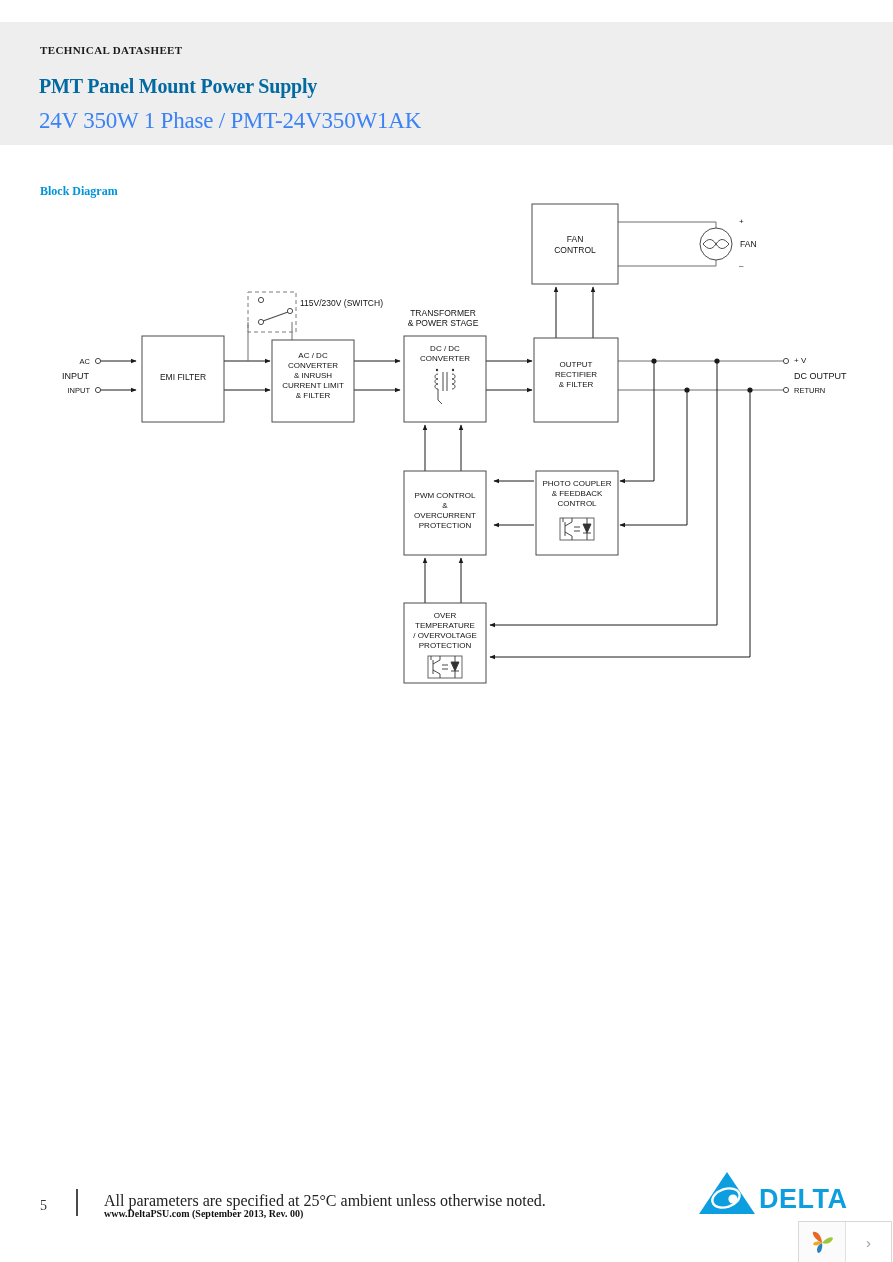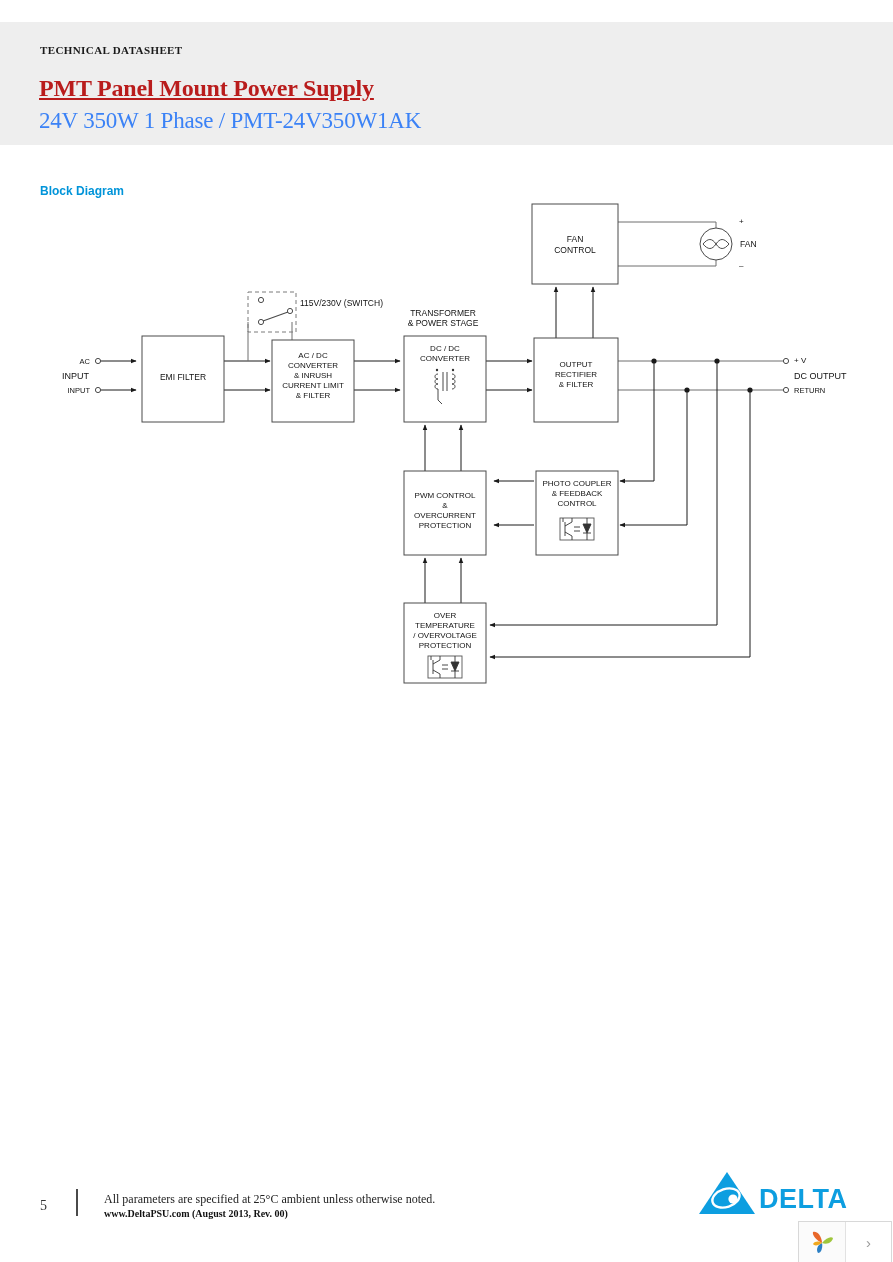--- a/index.html
+++ b/index.html
@@ -33,43 +33,42 @@
     font-size: 11px;
     letter-spacing: 0.4px;
     color: #1a1a1a;
   }
   #doc-title {
     position: absolute;
     left: 39px;
     top: 75px;
     font-family: "Liberation Serif", serif;
     font-weight: bold;
-    font-size: 24px;
-    color: #b91c1c;
+    font-size: 20px;
+    color: #0369a1;
     letter-spacing: -0.2px;
     white-space: nowrap;
-    text-decoration: underline;
   }
   #doc-subtitle {
     position: absolute;
     left: 39px;
     top: 108px;
     font-family: "Liberation Serif", serif;
     font-size: 23px;
     color: #3b82f6;
     letter-spacing: -0.2px;
     white-space: nowrap;
   }
 
   
   #section-heading {
     position: absolute;
     left: 40px;
     top: 184px;
-    font-family: Liberation Sans, sans-serif;
+    font-family: Liberation Serif, serif;
     font-weight: bold;
     font-size: 12px;
     color: #0094d9;
   }
 
   
   #diagram {
     position: absolute;
     left: 0;
     top: 0;
@@ -92,21 +91,21 @@
     top: 1189px;
     width: 2px;
     height: 27px;
     background: #4a4a4a;
   }
   #footer-note {
     position: absolute;
     left: 104px;
     top: 1192px;
     font-family: "Liberation Serif", serif;
-    font-size: 12px;
+    font-size: 16px;
     color: #222;
     white-space: nowrap;
     text-align: right;
   }
   #footer-site {
     position: absolute;
     left: 104px;
     top: 1208px;
     font-family: "Liberation Serif", serif;
     font-weight: bold;
@@ -368,21 +367,21 @@
         <line x1="455" y1="671" x2="455" y2="678"></line>
       </g>
     </g>
   </g>
 
 </svg>
 
 <div id="footer-page-num">5</div>
 <div id="footer-rule"></div>
 <div id="footer-note">All parameters are specified at 25°C ambient unless otherwise noted.</div>
-<div id="footer-site">www.DeltaPSU.com (August 2013, Rev. 00)</div>
+<div id="footer-site">www.DeltaPSU.com (September 2013, Rev. 00)</div>
 
 <svg id="delta-logo" viewBox="0 0 162 48" xmlns="http://www.w3.org/2000/svg">
   <polygon points="30,2 58,44 2,44" fill="#0d9ee0"></polygon>
   <ellipse cx="29" cy="28" rx="14" ry="9" fill="none" stroke="#ffffff" stroke-width="2.4" transform="rotate(-18 29 28)"></ellipse>
   <circle cx="36" cy="29" r="4.6" fill="#ffffff"></circle>
   <text x="62" y="38" font-family="Liberation Sans, sans-serif" font-size="27" font-weight="bold" fill="#0d9ee0" letter-spacing="0.5">DELTA</text>
 </svg>
 
 <div id="corner-widget">
   <div class="cw-logo-cell">

